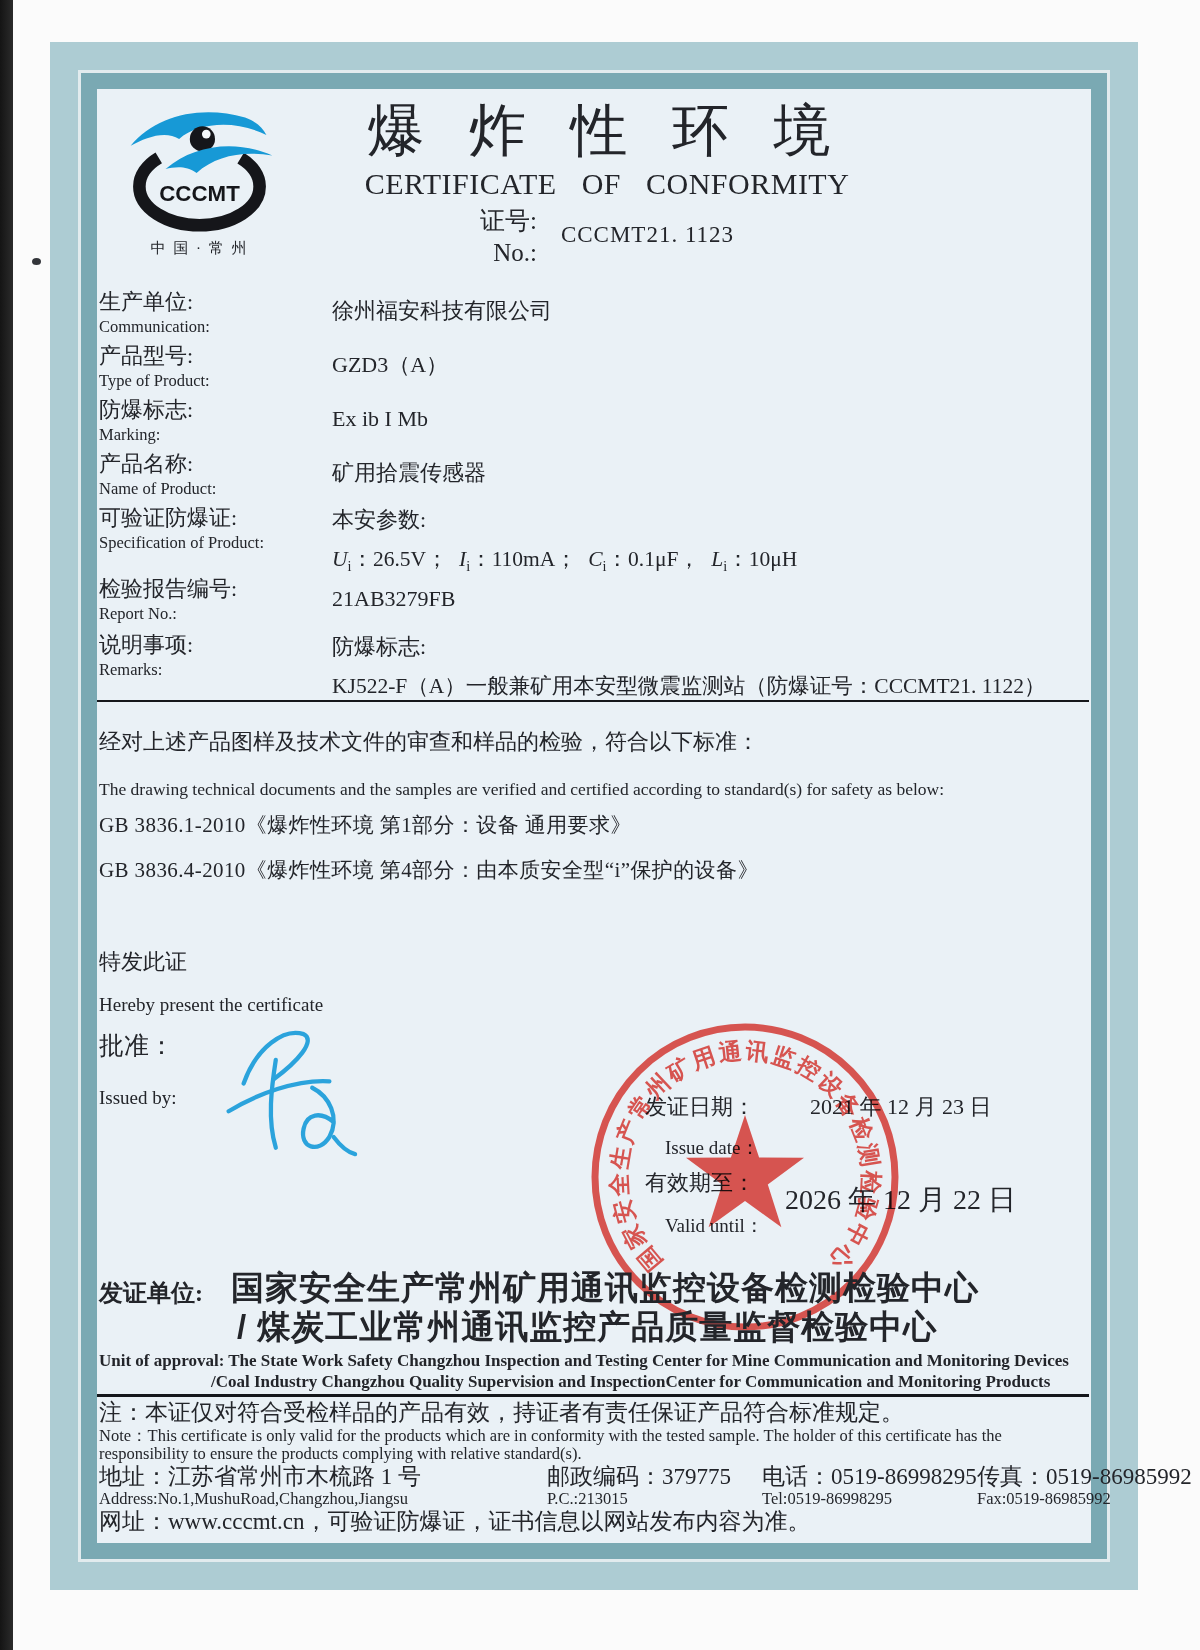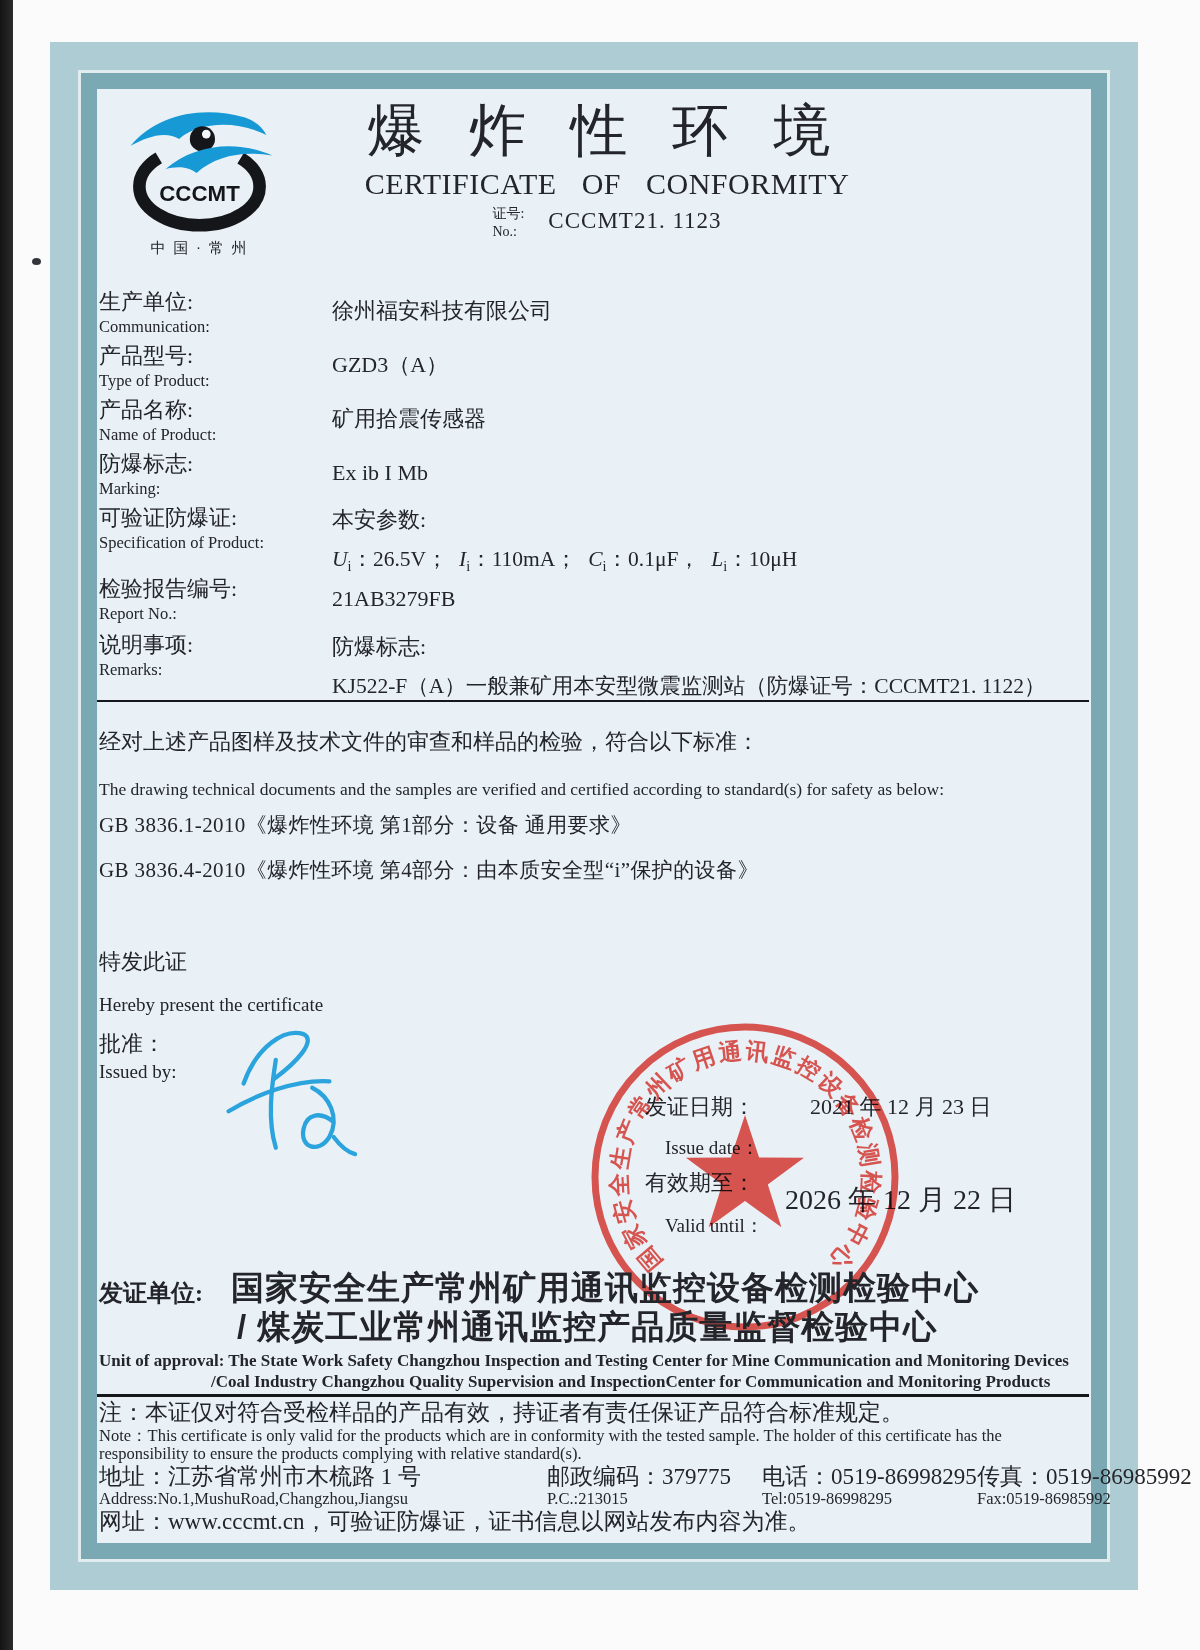--- a/index.html
+++ b/index.html
@@ -18,21 +18,21 @@
   .page{position:absolute;inset:16px;background:#eaf1f6}
   .page *{box-sizing:border-box}
 
   
   .logo-wrap{position:absolute;left:10px;top:16px;width:185px;text-align:center}
   .logo-caption{font-size:15px;font-weight:normal;letter-spacing:2px;margin-top:2px;white-space:nowrap}
   .title-wrap{position:absolute;left:185px;top:10px;width:650px;text-align:center}
   .title-cn{font-size:57px;line-height:1.12;letter-spacing:.78em;padding-left:.5em;white-space:nowrap}
   .title-en{font-size:30px;word-spacing:17px;letter-spacing:.5px;margin-top:4px;white-space:nowrap}
   .certno{display:flex;justify-content:center;margin-top:4px}
-  .certno-labels{font-size:14px;text-align:left;line-height:1.3}
+  .certno-labels{font-size:25px;text-align:right;line-height:1.3}
   .certno-value{font-size:23px;margin-left:24px;align-self:center;letter-spacing:1px;margin-top:-4px}
 
   
   .fields{position:absolute;left:2px;top:199px;width:990px}
   .frow{display:flex;min-height:54px}
   .frow.tall{min-height:62px}
   .frow.mid{min-height:56px}
   .flabel{width:233px;flex:none}
   .flabel .cn{font-size:22px;line-height:1.25}
   .flabel .en{font-size:16.5px;line-height:1.2;margin-top:1px}
@@ -46,21 +46,21 @@
   .hr1{position:absolute;left:0;right:2px;top:611px;height:2px;background:#15171b}
 
   .standards{position:absolute;left:2px;top:638px;width:988px}
   .standards .cn{font-size:22px;margin:0 0 22px}
   .standards .en{font-size:17.5px;margin:0 0 11px}
   .standards .item{font-size:21px;margin:0 0 17px;letter-spacing:.4px}
 
   .present{position:absolute;left:2px;top:858px;width:420px}
   .present .l1{font-size:22px;margin-bottom:17px}
   .present .l2{font-size:19px;margin-bottom:13px}
-  .present .l3{font-size:22px;margin-bottom:2px}
+  .present .l3{font-size:25px;margin-bottom:25px}
   .present .l4{font-size:19px}
 
   .signature{position:absolute;left:112px;top:928px;width:170px;height:150px}
 
   .dt{position:absolute;white-space:nowrap}
   .d1cn{left:548px;top:1003px;font-size:22px}
   .d1v {left:713px;top:1003px;font-size:22px}
   .d1en{left:568px;top:1046px;font-size:19px}
   .d2cn{left:548px;top:1079px;font-size:22px}
   .d2v {left:688px;top:1092px;font-size:28px}
@@ -136,32 +136,32 @@
       <div class="frow">
         <div class="flabel">
           <div class="cn">产品型号:</div>
           <div class="en">Type of Product:</div>
         </div>
         <div class="fvalue">GZD3（A）</div>
       </div>
 
       <div class="frow">
         <div class="flabel">
+          <div class="cn">防爆标志:</div>
+          <div class="en">Marking:</div>
+        </div>
+        <div class="fvalue">Ex ib I Mb</div>
+      </div>
+
+      <div class="frow">
+        <div class="flabel">
           <div class="cn">产品名称:</div>
           <div class="en">Name of Product:</div>
         </div>
         <div class="fvalue">矿用拾震传感器</div>
-      </div>
-
-      <div class="frow">
-        <div class="flabel">
-          <div class="cn">防爆标志:</div>
-          <div class="en">Marking:</div>
-        </div>
-        <div class="fvalue">Ex ib I Mb</div>
       </div>
 
       <div class="frow tall">
         <div class="flabel">
           <div class="cn">可验证防爆证:</div>
           <div class="en">Specification of Product:</div>
         </div>
         <div class="fvalue two">
           <div>本安参数:</div>
           <div class="l2">

